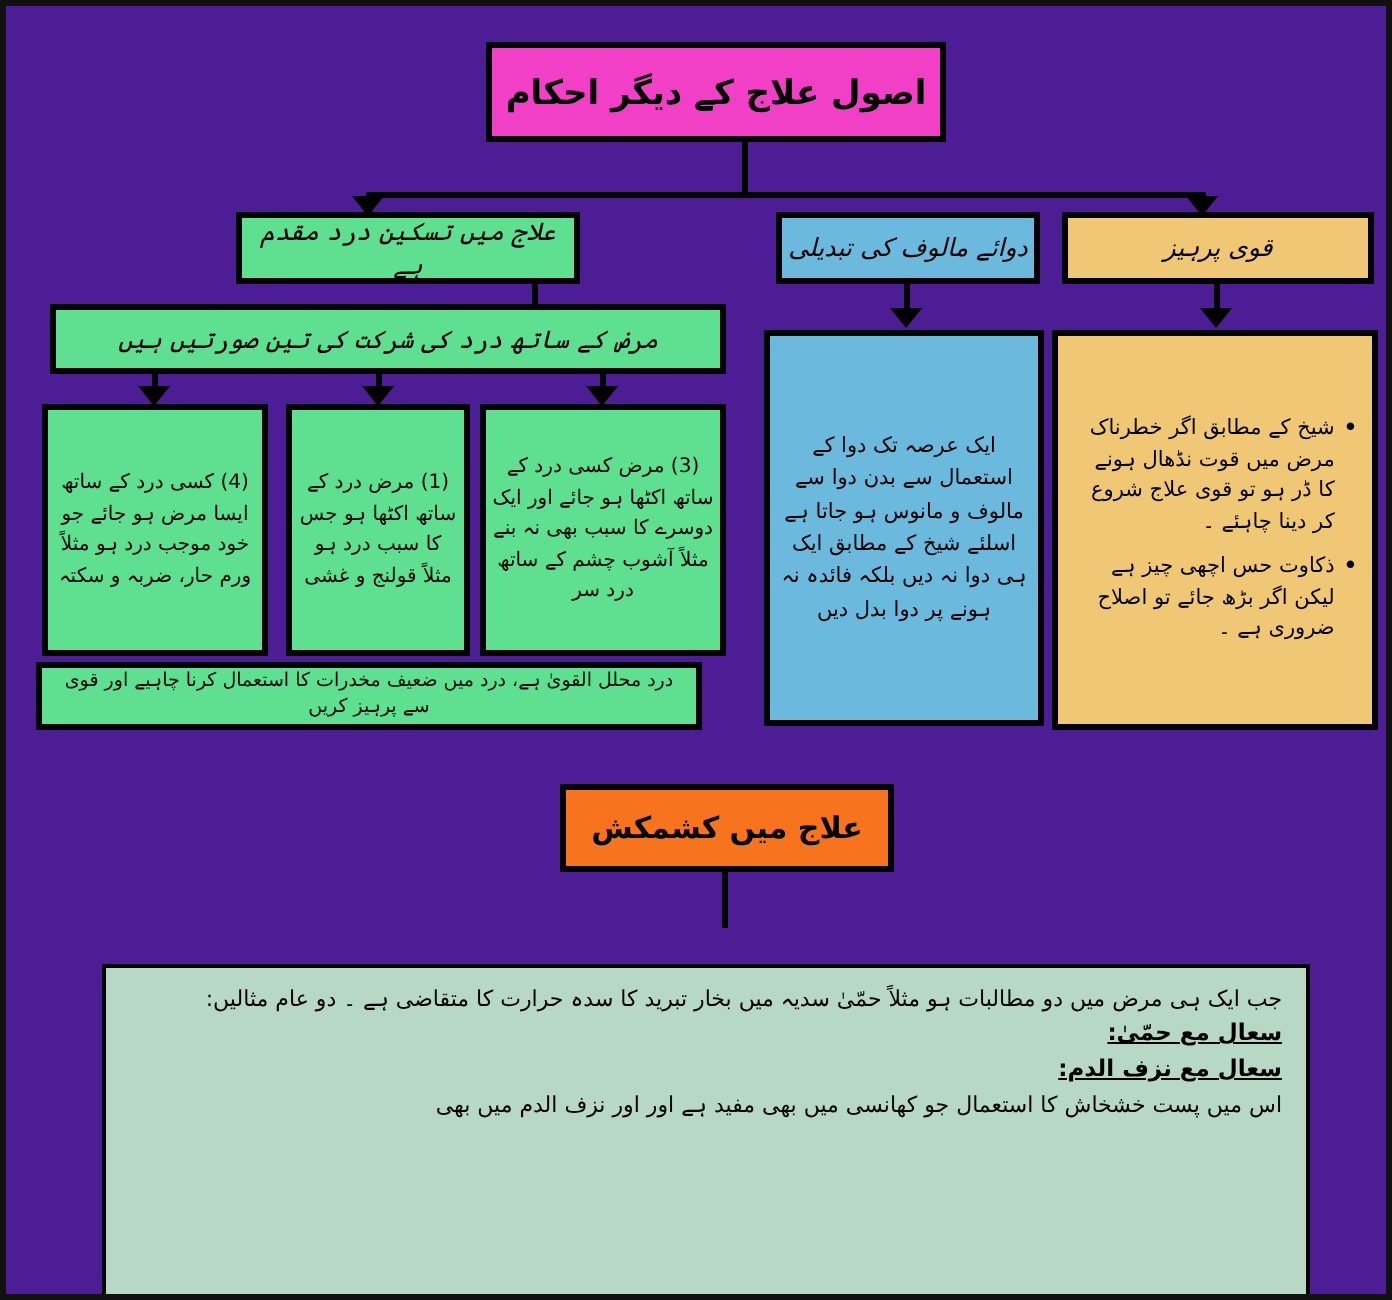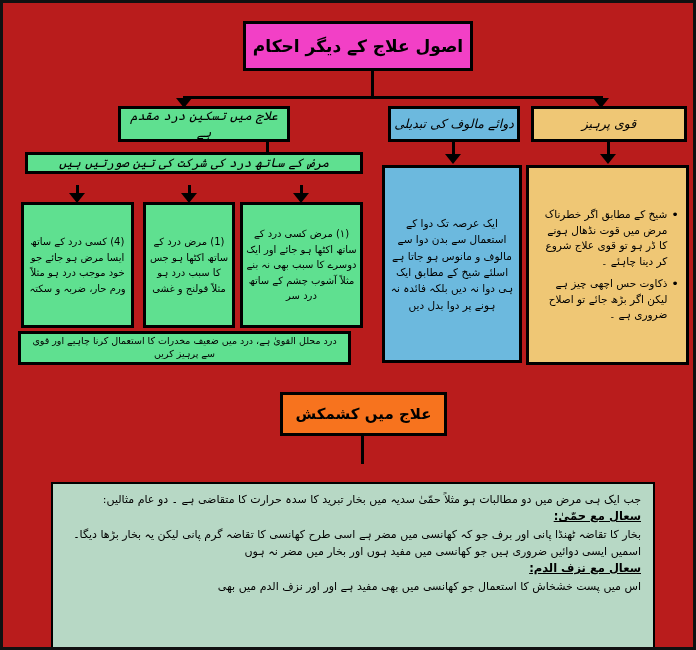--- a/index.html
+++ b/index.html
@@ -1,18 +1,18 @@
 <!DOCTYPE html>
 <html lang="ur"><head>
 <meta charset="utf-8">
 <style>
   html,body{margin:0;padding:0;background:#9a9a9a;}
   #canvas{
     position:relative;width:696px;height:650px;margin:0 auto;
-    background:#b91c1c;border:3px solid #111;box-sizing:border-box;
+    background:#4c1d95;border:3px solid #111;box-sizing:border-box;
     font-family:"DejaVu Sans","Liberation Sans",sans-serif;
     overflow:hidden;
   }
   .box{
     position:absolute;border:3px solid #000;box-sizing:border-box;
     display:flex;align-items:center;justify-content:center;
     text-align:center;direction:rtl;color:#000;
   }
   .pink{background:#f240c6;}
   .green{background:#5fe090;}
@@ -71,26 +71,26 @@
   <div class="vline" style="left:358px;top:431px;height:30px"></div>
 
   <div class="box pink title-text" style="left:240px;top:18px;width:230px;height:50px">
     <span>اصول علاج کے دیگر احکام</span>
   </div>
 
   <div class="box green hdr-text" style="left:115px;top:103px;width:172px;height:36px">
     <span>علاج میں تسکین درد مقدم ہے</span>
   </div>
 
-  <div class="box green hdr-text" style="left:22px;top:149px;width:338px;height:22px">
+  <div class="box green hdr-text" style="left:22px;top:149px;width:338px;height:35px">
     <span>مرض کے ساتھ درد کی شرکت کی تین صورتیں ہیں</span>
   </div>
 
   <div class="box green small-text" style="left:237px;top:199px;width:123px;height:126px">
-    <span>(۱) مرض کسی درد کے ساتھ اکٹھا ہو جائے اور ایک دوسرے کا سبب بھی نہ بنے مثلاً آشوب چشم کے ساتھ درد سر</span>
+    <span>(3) مرض کسی درد کے ساتھ اکٹھا ہو جائے اور ایک دوسرے کا سبب بھی نہ بنے مثلاً آشوب چشم کے ساتھ درد سر</span>
   </div>
   <div class="box green small-text" style="left:140px;top:199px;width:92px;height:126px">
     <span>(1) مرض درد کے ساتھ اکٹھا ہو جس کا سبب درد ہو مثلاً قولنج و غشی</span>
   </div>
   <div class="box green small-text" style="left:18px;top:199px;width:113px;height:126px">
     <span>(4) کسی درد کے ساتھ ایسا مرض ہو جائے جو خود موجب درد ہو مثلاً ورم حار، ضربہ و سکتہ</span>
   </div>
 
   <div class="box green bar-text" style="left:15px;top:328px;width:333px;height:34px">
     <span>درد محلل القویٰ ہے، درد میں ضعیف مخدرات کا استعمال کرنا چاہیے اور قوی سے پرہیز کریں</span>
@@ -119,18 +119,17 @@
     </div>
   </div>
 
   <div class="box orange kash-text" style="left:277px;top:389px;width:167px;height:44px">
     <span>علاج میں کشمکش</span>
   </div>
 
   <div class="box sage sage-content" style="left:48px;top:460px;width:604px;height:172px">
     <div>جب ایک ہی مرض میں دو مطالبات ہو مثلاً حمّیٰ سدیہ میں بخار تبرید کا سدہ حرارت کا متقاضی ہے ۔ دو عام مثالیں:</div>
     <div class="sage-heading">سعال مع حمّیٰ:</div>
-    <div>بخار کا تقاضہ ٹھنڈا پانی اور برف جو کہ کھانسی میں مضر ہے اسی طرح کھانسی کا تقاضہ گرم پانی لیکن یہ بخار بڑھا دیگا۔ اسمیں ایسی دوائیں ضروری ہیں جو کھانسی میں مفید ہوں اور بخار میں مضر نہ ہوں</div>
     <div class="sage-heading">سعال مع نزف الدم:</div>
     <div>اس میں پست خشخاش کا استعمال جو کھانسی میں بھی مفید ہے اور اور نزف الدم میں بھی</div>
   </div>
 
 </div>
 
 </body></html>

